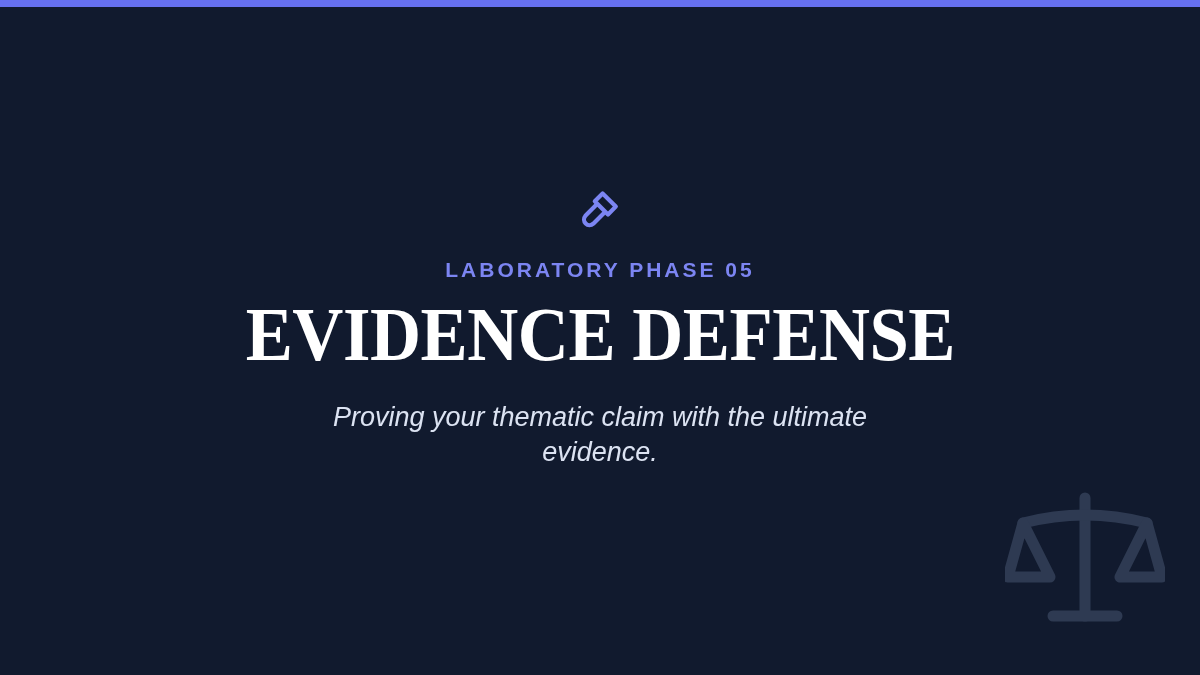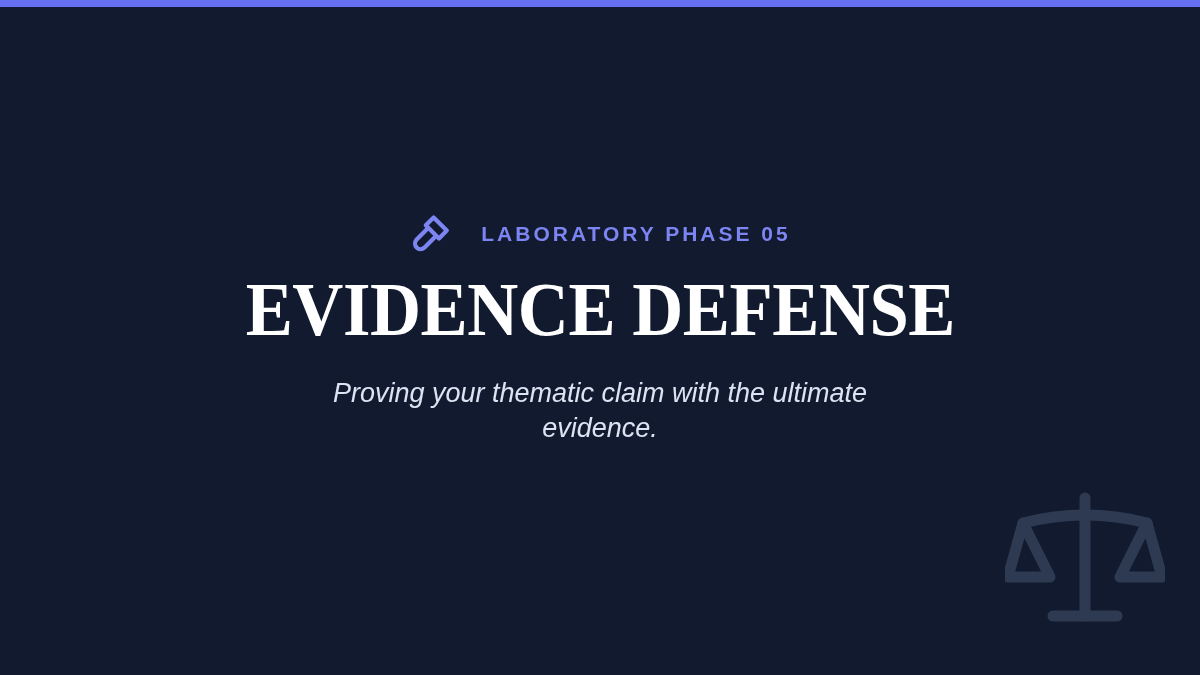--- a/index.html
+++ b/index.html
@@ -65,20 +65,21 @@
     padding-bottom: 18px;
     box-sizing: border-box;
   }
 
   
   .eyebrow-row {
     display: flex;
     align-items: center;
     gap: 28px;
     margin-bottom: 16px;
+    flex-direction: column;
   }
   .gavel-icon {
     width: 44px;
     height: 44px;
     flex: 0 0 auto;
     display: block;
   }
   .gavel-icon svg {
     display: block;
     width: 100%;

